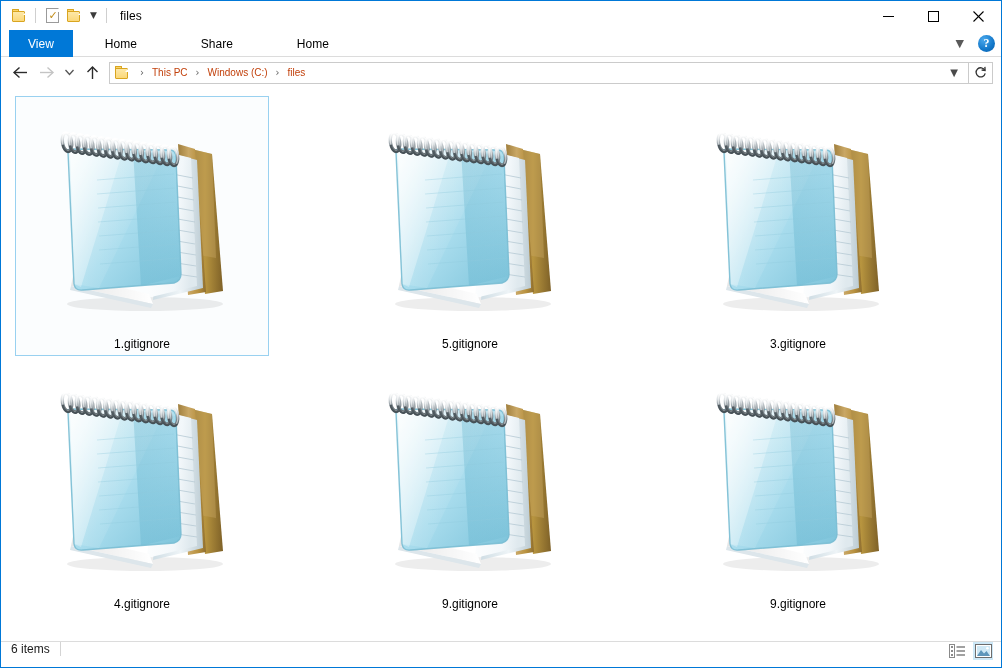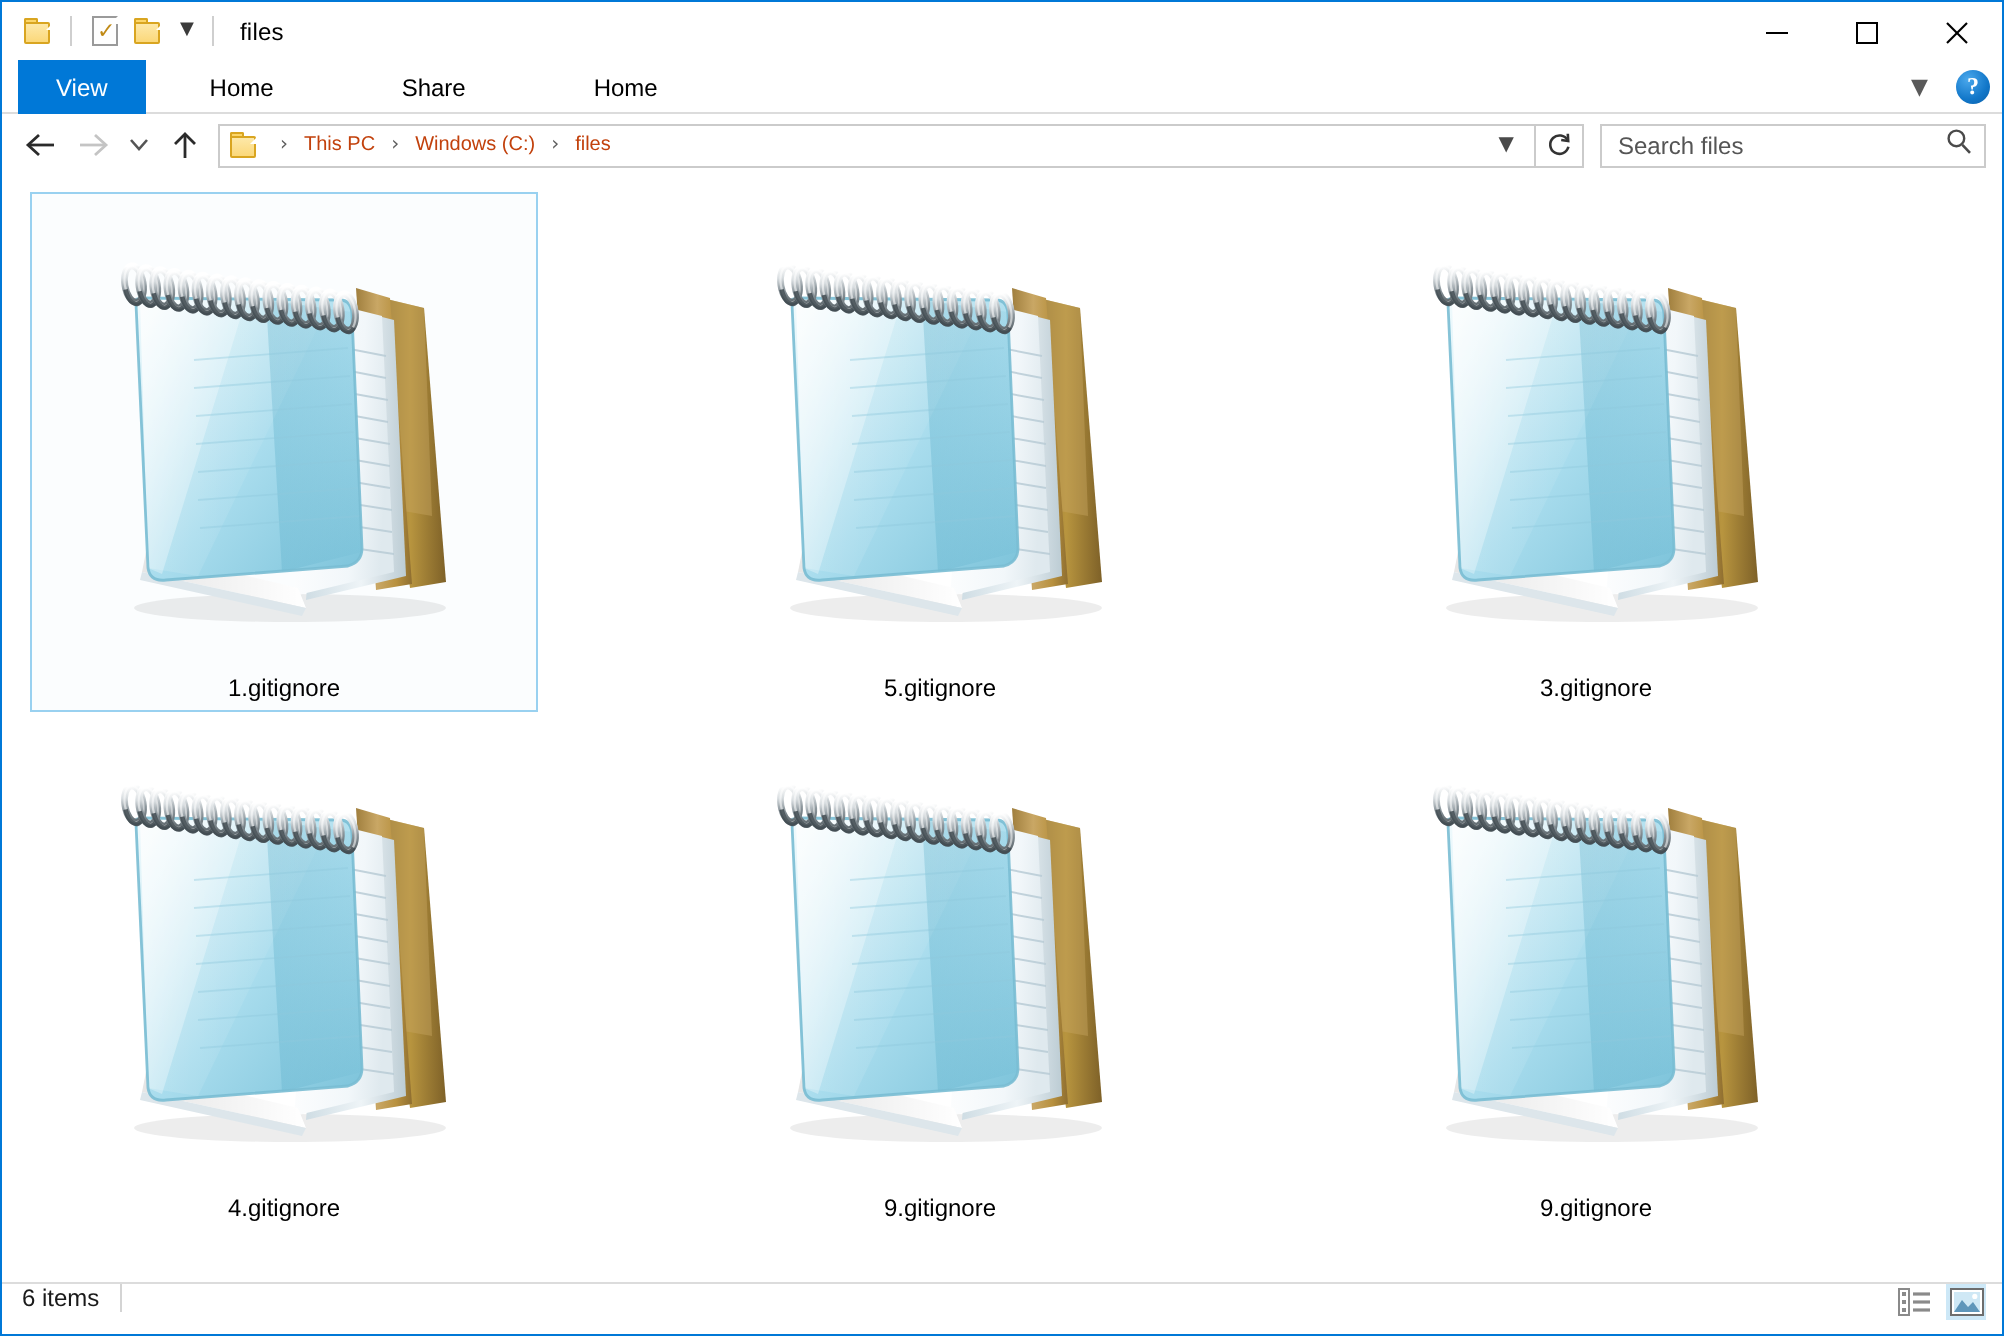--- a/index.html
+++ b/index.html
@@ -487,29 +487,20 @@
       <span class="crumb-chev">▼</span>
     </div>
 
     <div class="refresh-btn">
       <svg width="13" height="13" viewBox="0 0 13 13">
         <path d="M10.8 4.2 A4.6 4.6 0 1 0 11.2 7.4" fill="none" stroke="#333" stroke-width="1.3"></path>
         <polyline points="10.9,0.9 11.1,4.5 7.6,4.0" fill="none" stroke="#333" stroke-width="1.3"></polyline>
       </svg>
     </div>
 
-    <div class="searchbox">
-      <input type="text" value="" placeholder="Search files" style="">
-      <span>
-        <svg width="13" height="13" viewBox="0 0 13 13">
-          <circle cx="5.2" cy="5.2" r="3.9" fill="none" stroke="#4a4a4a" stroke-width="1.2"></circle>
-          <line x1="8.2" y1="8.4" x2="12" y2="12.4" stroke="#4a4a4a" stroke-width="1.3"></line>
-        </svg>
-      </span>
-    </div>
   </div>
 
   <div class="content">
     <div class="grid" id="file-grid">
         <div class="cell selected">
           <div class="icon-wrap">
   <svg viewBox="0 0 210 215" width="210" height="215">
 
     <ellipse cx="108" cy="196" rx="78" ry="7" fill="#000" opacity="0.07"></ellipse>
 

